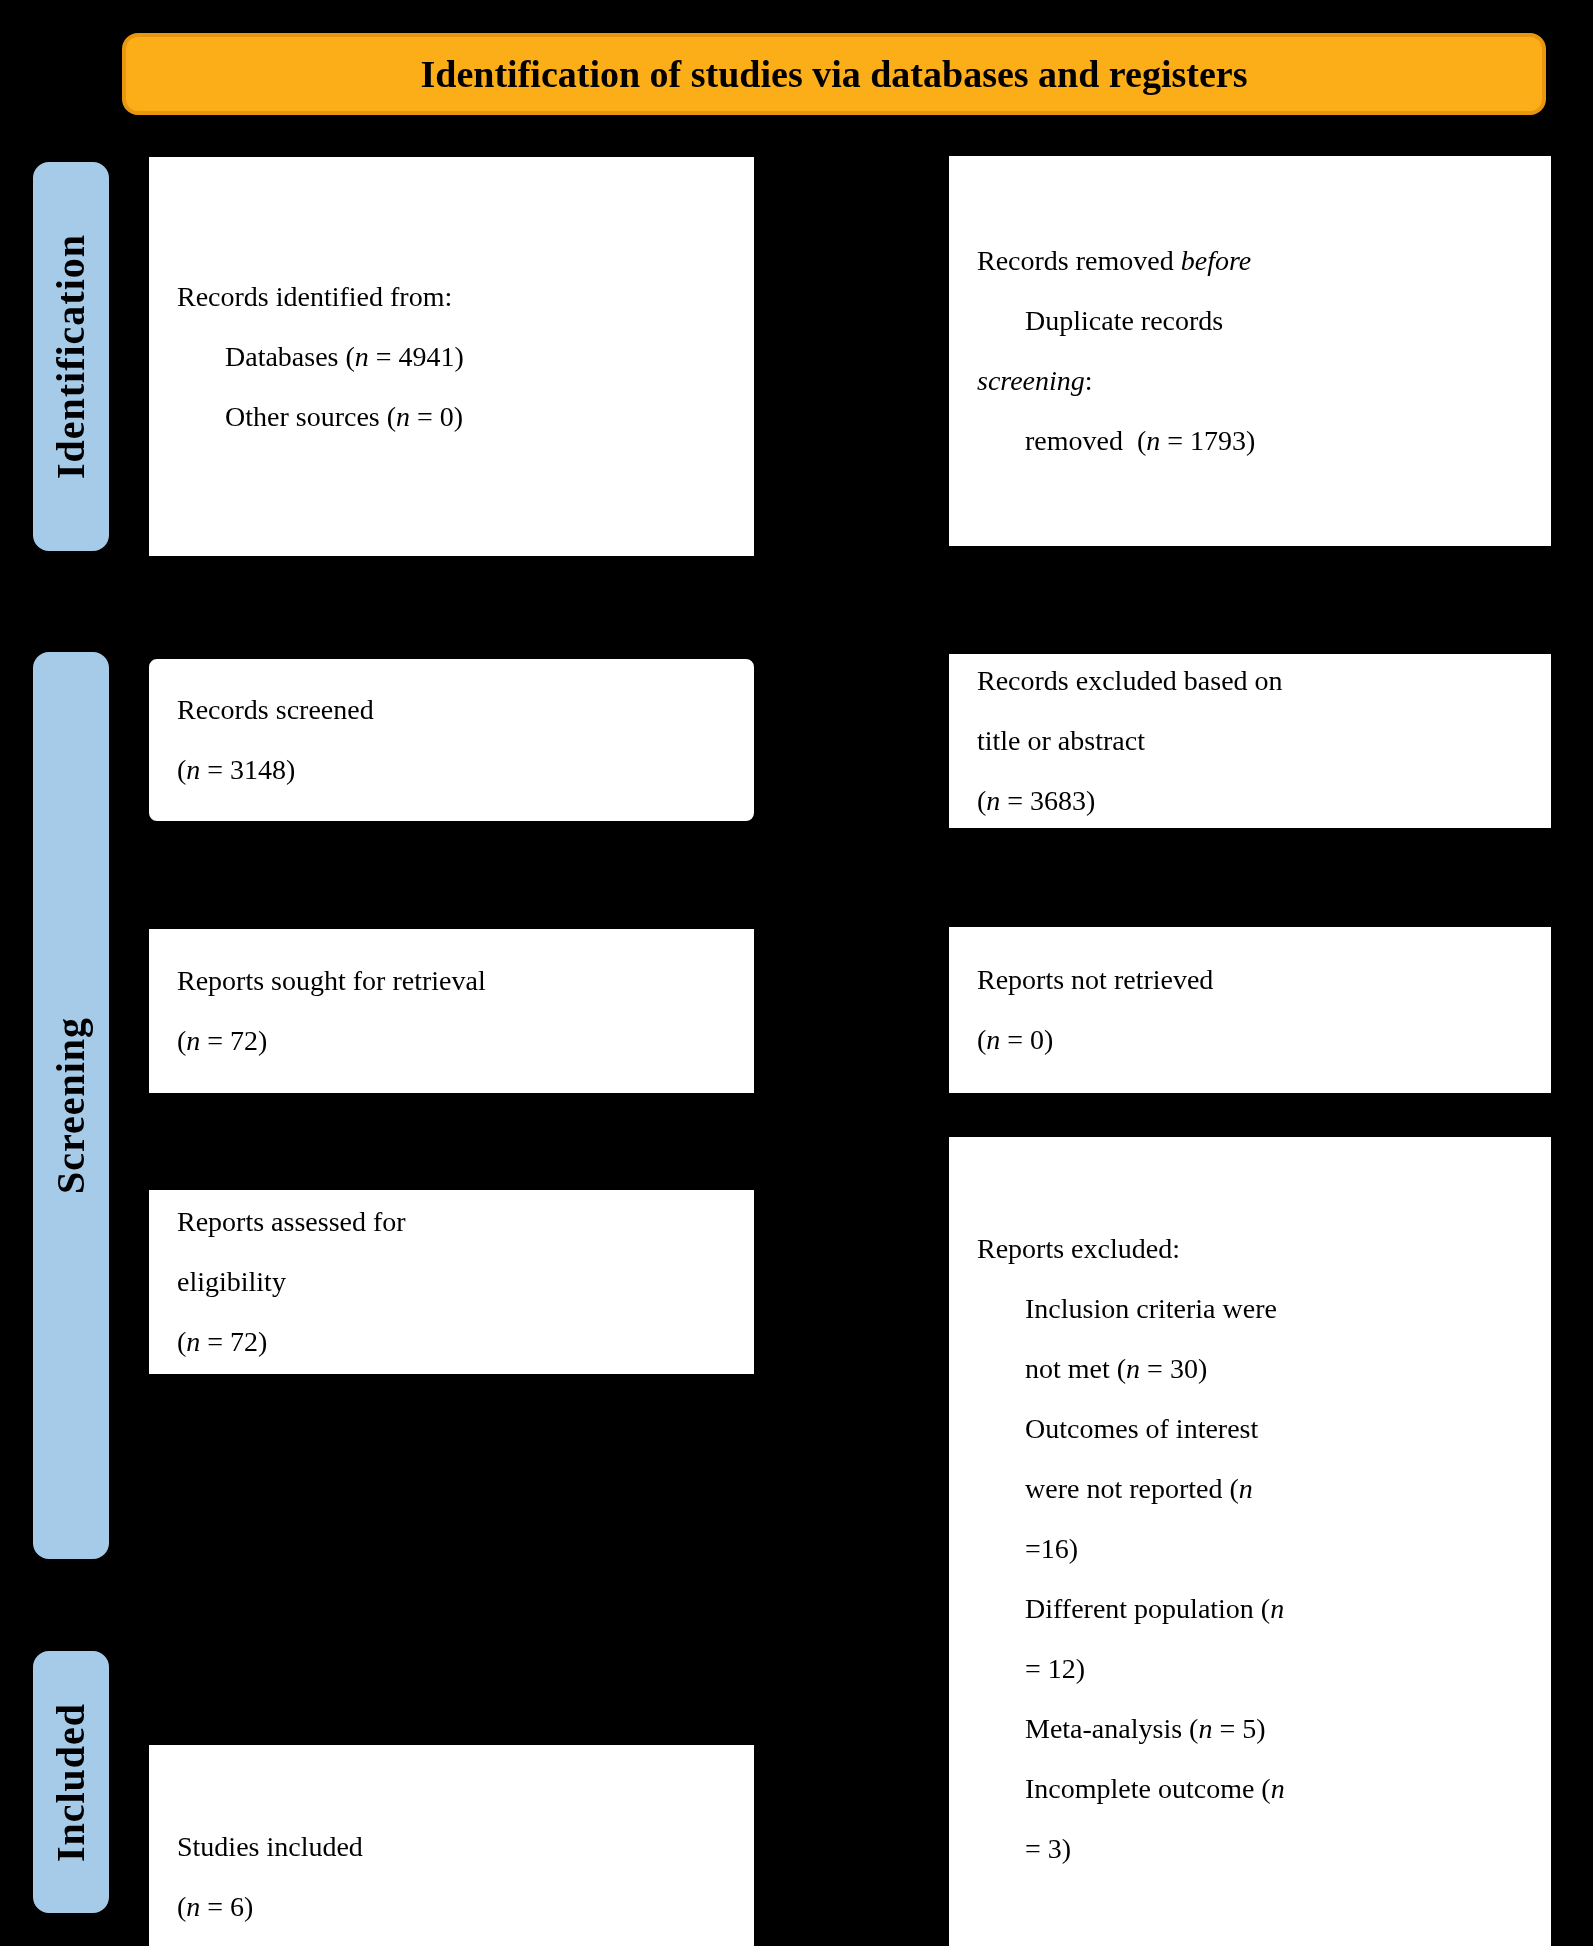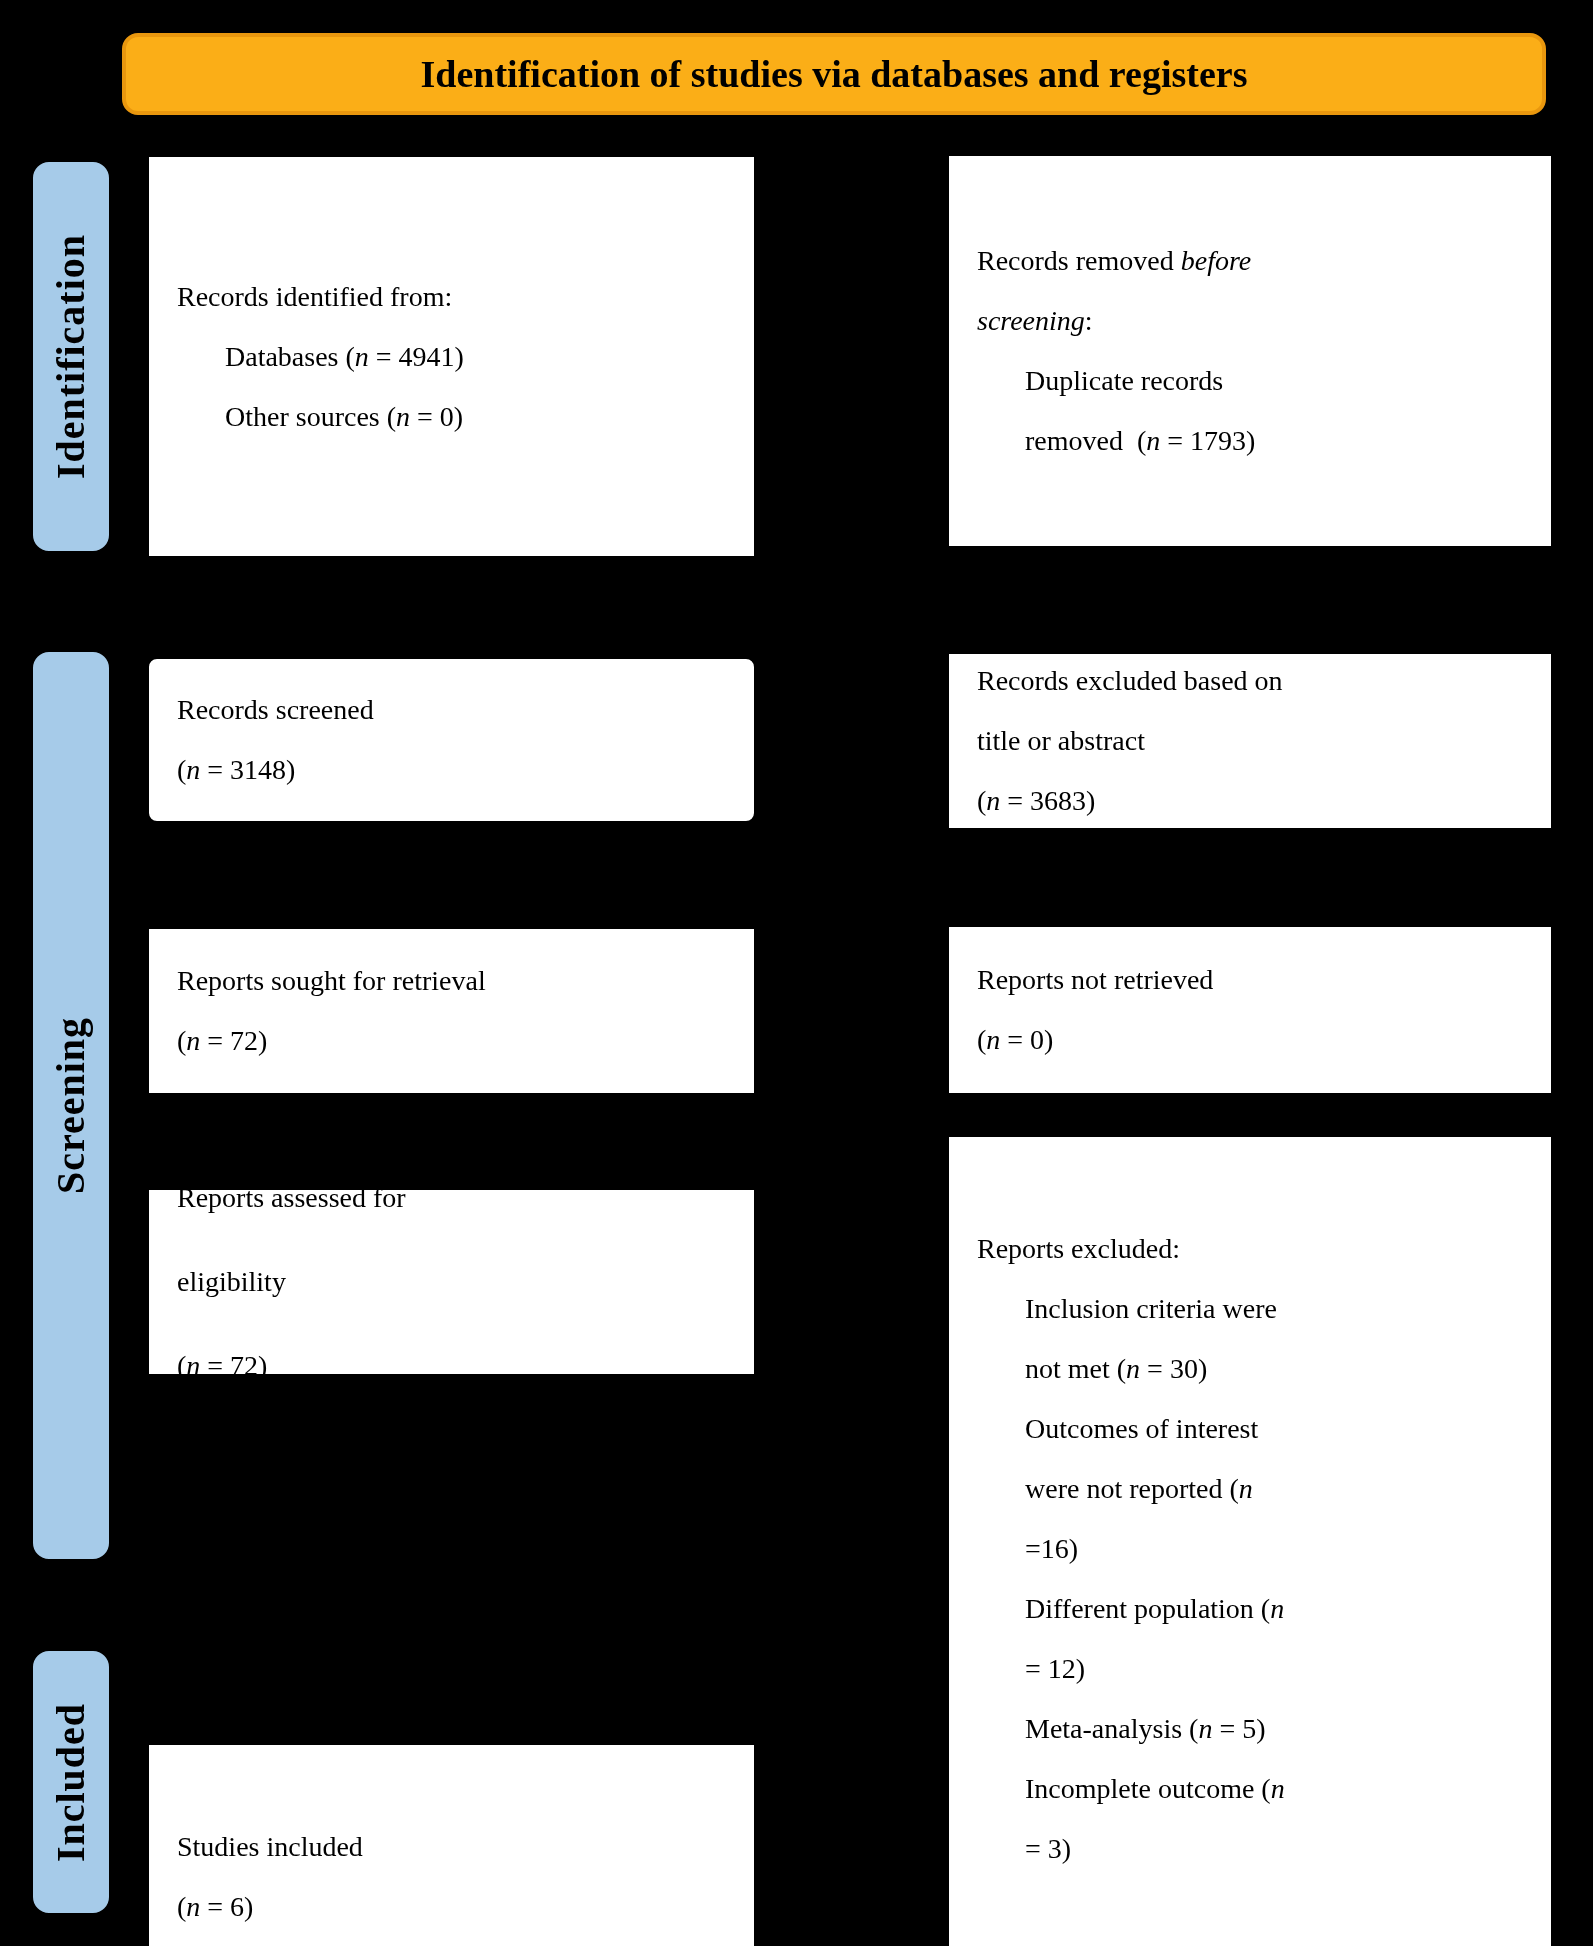--- a/index.html
+++ b/index.html
@@ -33,21 +33,21 @@
     font-size:28px; line-height:60px;
   }
   .box .line { white-space:nowrap; }
   .box .line.indent { padding-left:48px; }
   .box em { font-style:italic; }
   .box.l { left:145px; width:613px; }
   .box.r { left:945px; width:610px; }
   .box.l1 { top:153px;  height:407px; }
   .box.l2 { top:655px;  height:170px;border-radius:12px; }
   .box.l3 { top:925px;  height:172px; }
-  .box.l4 { top:1186px; height:192px;gap:24px; }
+  .box.l4 { top:1186px; height:192px; }
   .box.l5 { top:1741px; height:272px; }
   .box.r1 { top:152px;  height:398px; }
   .box.r2 { top:650px;  height:182px; }
   .box.r3 { top:923px;  height:174px; }
   .box.r4 { top:1133px; height:831px; }
   .arrow-v { position:absolute; width:3px; background:#000; }
   .arrow-v::after {
     content:''; position:absolute; top:100%; left:50%; transform:translateX(-50%);
     border-left:12px solid transparent; border-right:12px solid transparent;
     border-top:24px solid #000;
@@ -104,22 +104,22 @@
       <div class="line"><span>eligibility</span></div>
       <div class="line"><span>(</span><em>n</em><span> = 72)</span></div>
     </div>
   <div class="box l l5">
       <div class="line"><span>Studies included</span></div>
       <div class="line"><span>(</span><em>n</em><span> = 6)</span></div>
     </div>
 
   <div class="box r r1">
       <div class="line"><span>Records removed </span><em>before</em></div>
+      <div class="line indent"><span>Duplicate records</span></div>
       <div class="line"><em>screening</em><span>:</span></div>
-      <div class="line indent"><span>Duplicate records</span></div>
       <div class="line indent"><span>removed&nbsp; (</span><em>n</em><span> = 1793)</span></div>
     </div>
   <div class="box r r2">
       <div class="line"><span>Records excluded based on</span></div>
       <div class="line"><span>title or abstract</span></div>
       <div class="line"><span>(</span><em>n</em><span> = 3683)</span></div>
     </div>
   <div class="box r r3">
       <div class="line"><span>Reports not retrieved</span></div>
       <div class="line"><span>(</span><em>n</em><span> = 0)</span></div>

